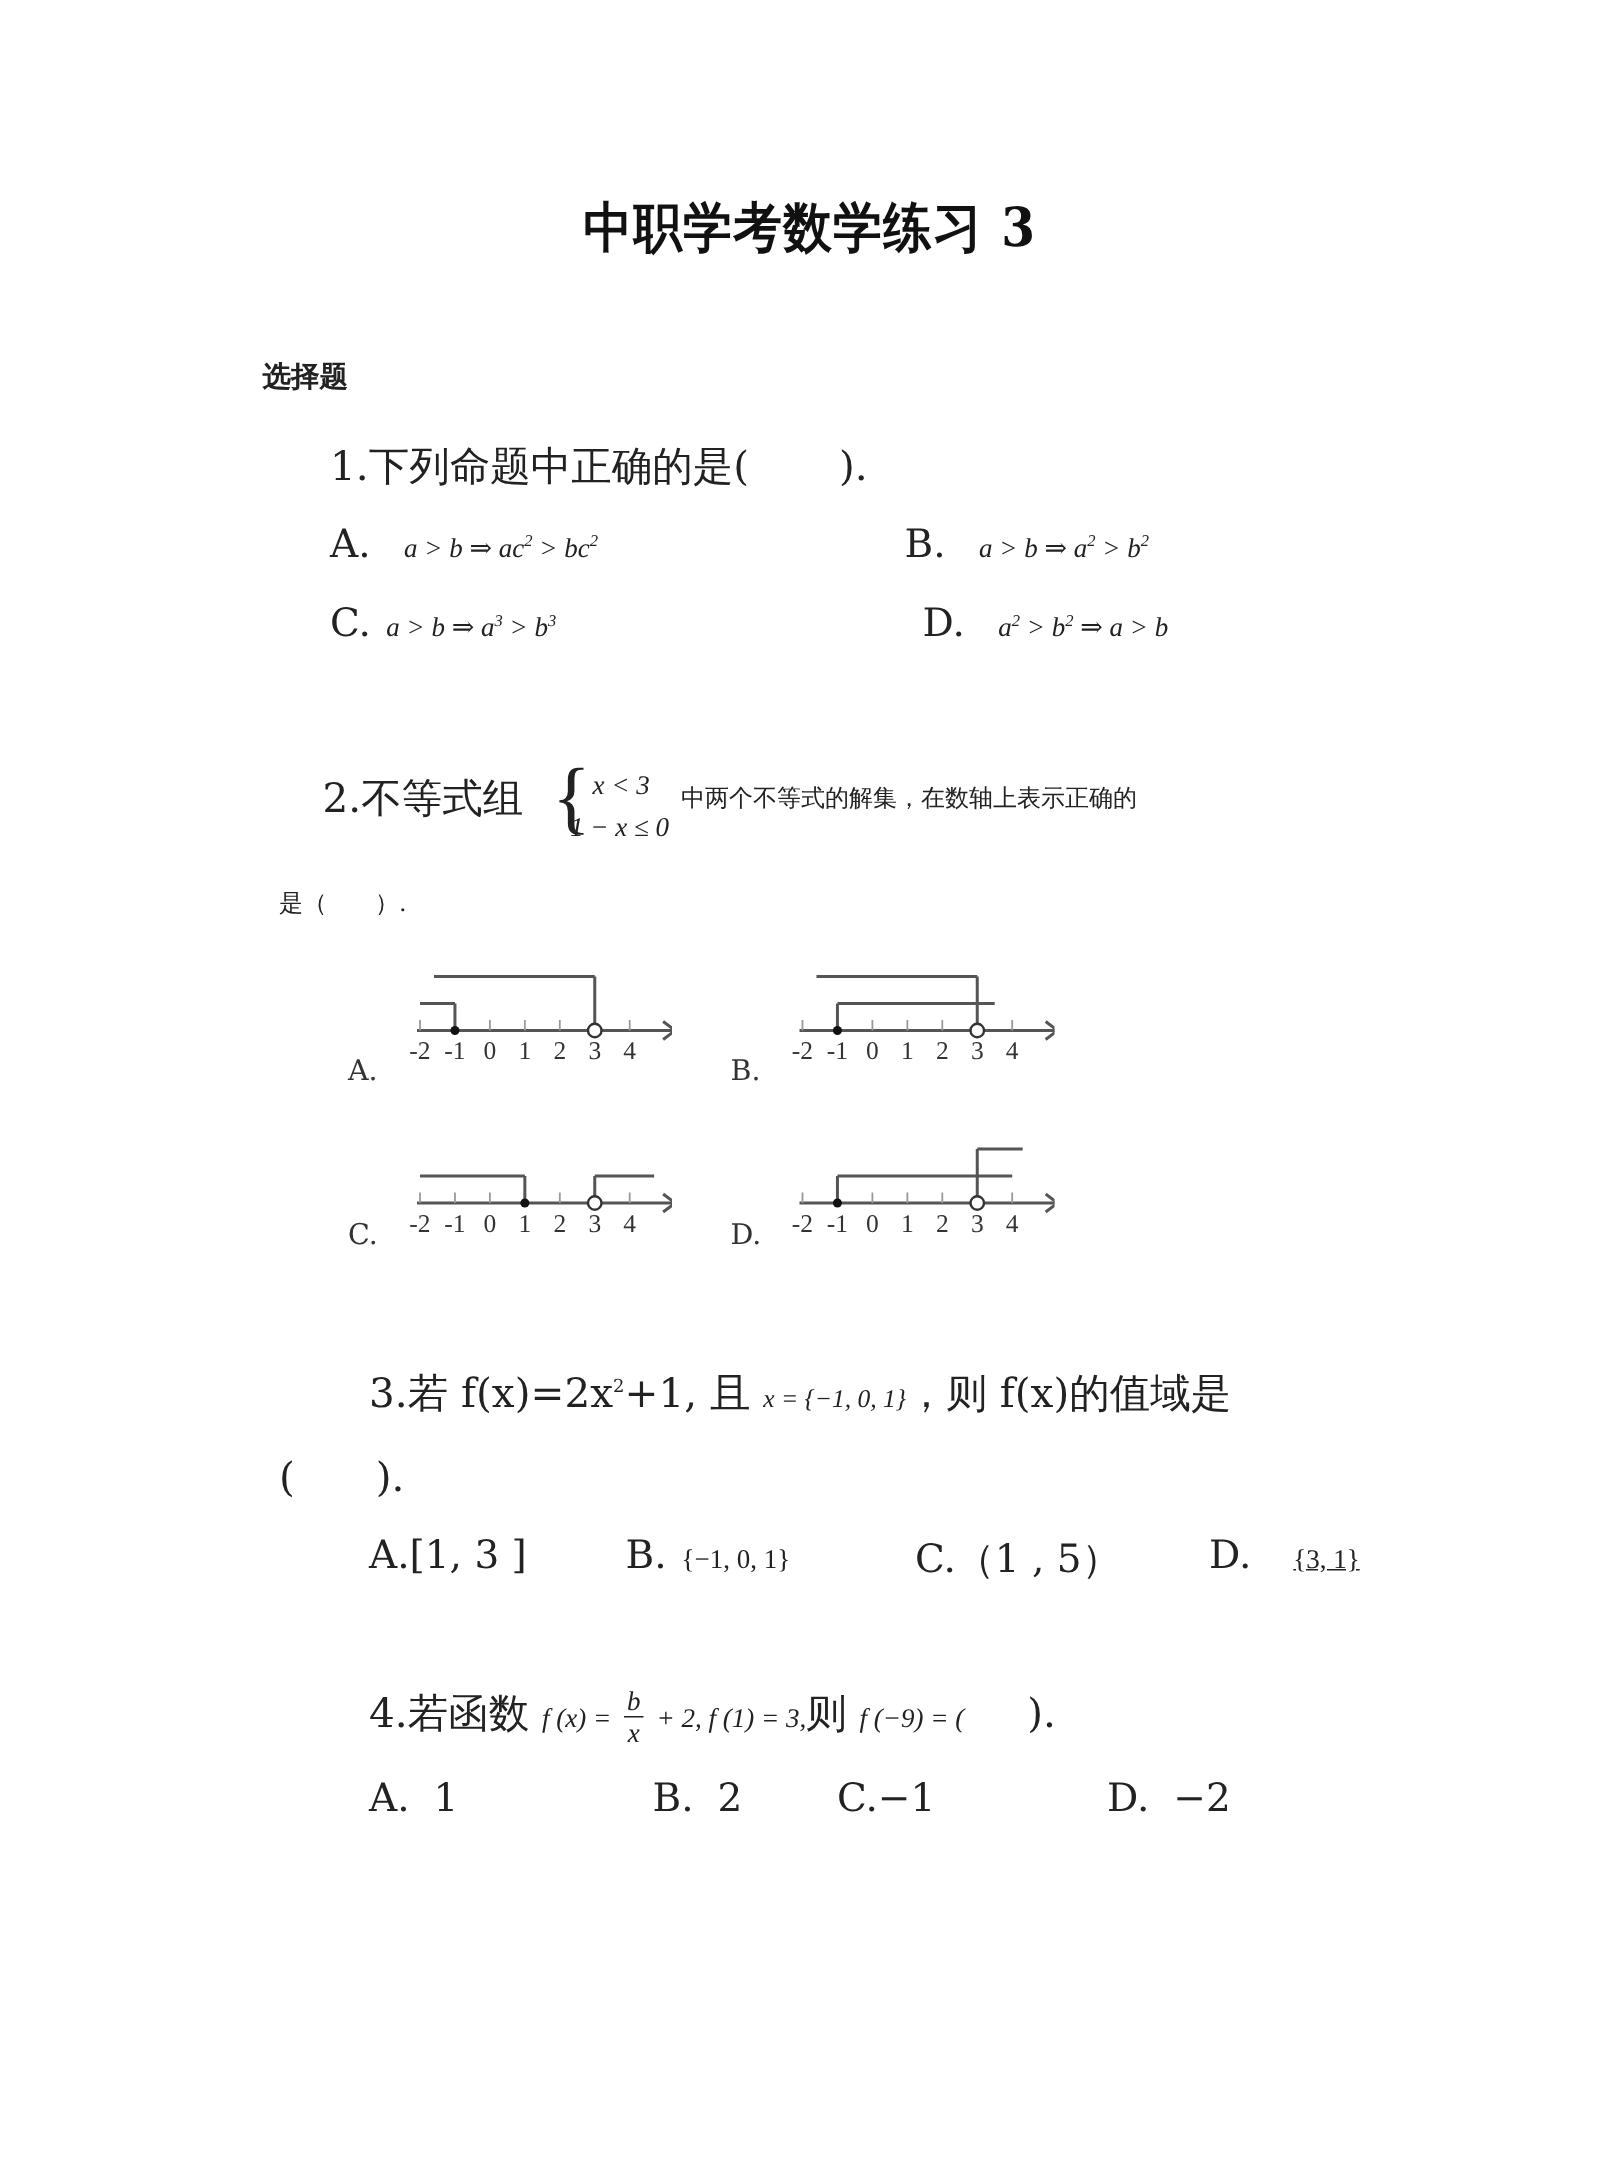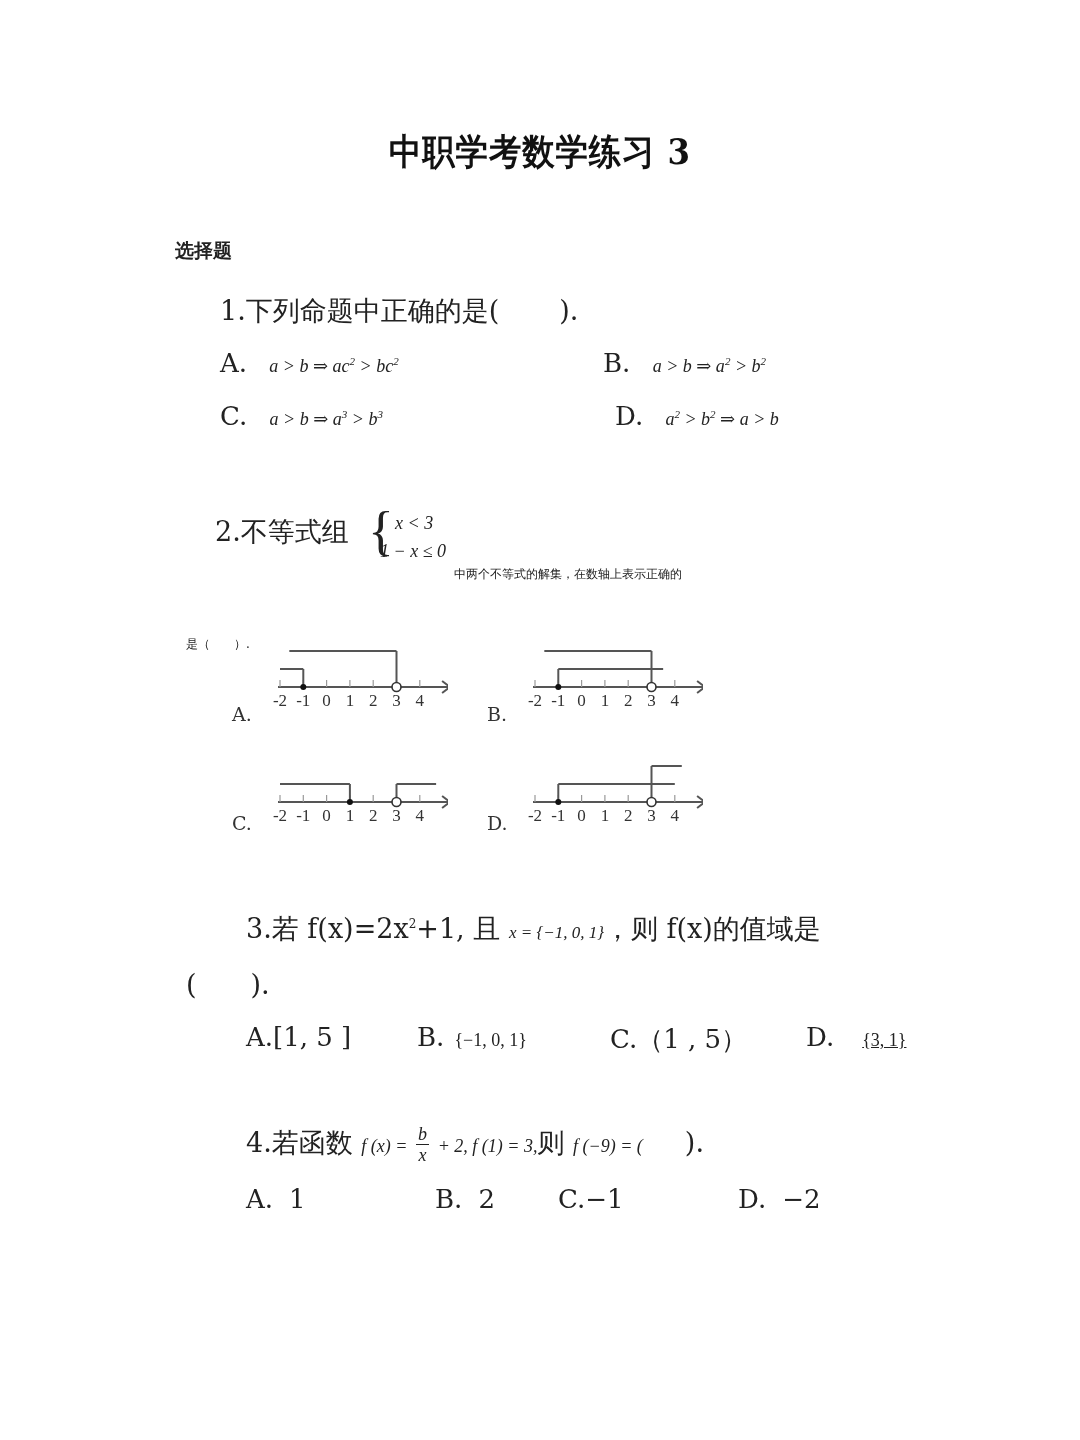--- a/index.html
+++ b/index.html
@@ -7,21 +7,21 @@
          font-family:"DejaVu Serif","Liberation Serif",serif; color:#222; }
   .abs { position:absolute; white-space:nowrap; }
   .title { top:128px; left:0; width:1080px; text-align:center; font-size:36px; font-weight:bold;
            letter-spacing:1px; color:#111; transform:scaleX(0.9); }
   .section { top:238px; left:175px; font-size:19px;font-weight:bold; }
   .q { font-size:27px; }
   .opt { font-size:26px; }
   .math { font-family:"Liberation Serif","DejaVu Serif",serif; font-style:italic; font-size:18px; }
   .math sup { font-size:11px; vertical-align:7px; }
   .mathn { font-family:"Liberation Serif","DejaVu Serif",serif; font-size:18px; }
-  .small { font-size:12px;margin-top:44px; }
+  .small { font-size:16px; }
   .brace { font-family:"Liberation Serif",serif; font-size:54px; font-weight:lighter; line-height:1; }
   .sys { font-family:"Liberation Serif",serif; font-style:italic; font-size:18px; line-height:26px; }
   .frac { display:inline-block; vertical-align:middle; text-align:center; font-family:"Liberation Serif",serif; font-style:italic; font-size:18px; line-height:20px; }
   .frac span { display:block; }
   .frac .num { border-bottom:1px solid #222; padding:0 2px; }
   .panel-label { font-size:19px; color:#333; }
   svg text { font-family:"Liberation Serif","DejaVu Serif",serif; font-size:17px; fill:#333; }
 </style>
 </head>
 <body>
@@ -35,21 +35,21 @@
 <div class="abs opt" style="top:348px;left:220px;">
   <span>A.</span>
   <span class="math" style="margin-left:14px;">a &gt; b ⇒ ac<sup>2</sup> &gt; bc<sup>2</sup></span>
 </div>
 <div class="abs opt" style="top:348px;left:603px;">
   <span>B.</span>
   <span class="math" style="margin-left:14px;">a &gt; b ⇒ a<sup>2</sup> &gt; b<sup>2</sup></span>
 </div>
 <div class="abs opt" style="top:401px;left:220px;">
   <span>C.</span>
-  <span class="math" style="margin-left:14px;">a &gt; b ⇒ a<sup>3</sup> &gt; b<sup>3</sup></span>
+  <span class="math" style="margin-left:2px;">a &gt; b ⇒ a<sup>3</sup> &gt; b<sup>3</sup></span>
 </div>
 <div class="abs opt" style="top:401px;left:615px;">
   <span>D.</span>
   <span class="math" style="margin-left:14px;">a<sup>2</sup> &gt; b<sup>2</sup> ⇒ a &gt; b</span>
 </div>
 
 <div class="abs q" style="top:514px;left:215px;text-align:center;">
   <span>2.</span><span>不等式组</span>
 </div>
 <div class="abs brace" style="top:504px;left:368px;">{</div>
@@ -161,21 +161,21 @@
     <circle cx="35.3" cy="50" r="3" fill="#111"></circle>
     <circle cx="128.5" cy="50" r="4.5" fill="#fff" stroke="#333" stroke-width="1.6"></circle>
   </svg>
 
 <div class="abs q" style="top:911px;left:246px;">
   <span>3.</span><span>若 f(x)=2x</span><sup style="font-size:12px;">2</sup><span>+1, 且</span>
   <span class="math" style="font-size:17px;">x = {−1, 0, 1}</span><span>，则 f(x)的值域是</span>
 </div>
 <div class="abs q" style="top:967px;left:186px;">(　　).</div>
 <div class="abs opt" style="top:1022px;left:246px;">
-  <span>A.</span><span>[1, 5 ]</span>
+  <span>A.</span><span>[1, 3 ]</span>
 </div>
 <div class="abs opt" style="top:1022px;left:417px;">
   <span>B.</span><span class="mathn" style="margin-left:10px;">{−1, 0, 1}</span>
 </div>
 <div class="abs opt" style="top:1022px;left:610px;">
   <span>C.</span><span>（1 , 5）</span>
 </div>
 <div class="abs opt" style="top:1022px;left:806px;">
   <span>D.</span><span class="mathn" style="margin-left:28px;text-decoration:underline;">{3, 1}</span>
 </div>

